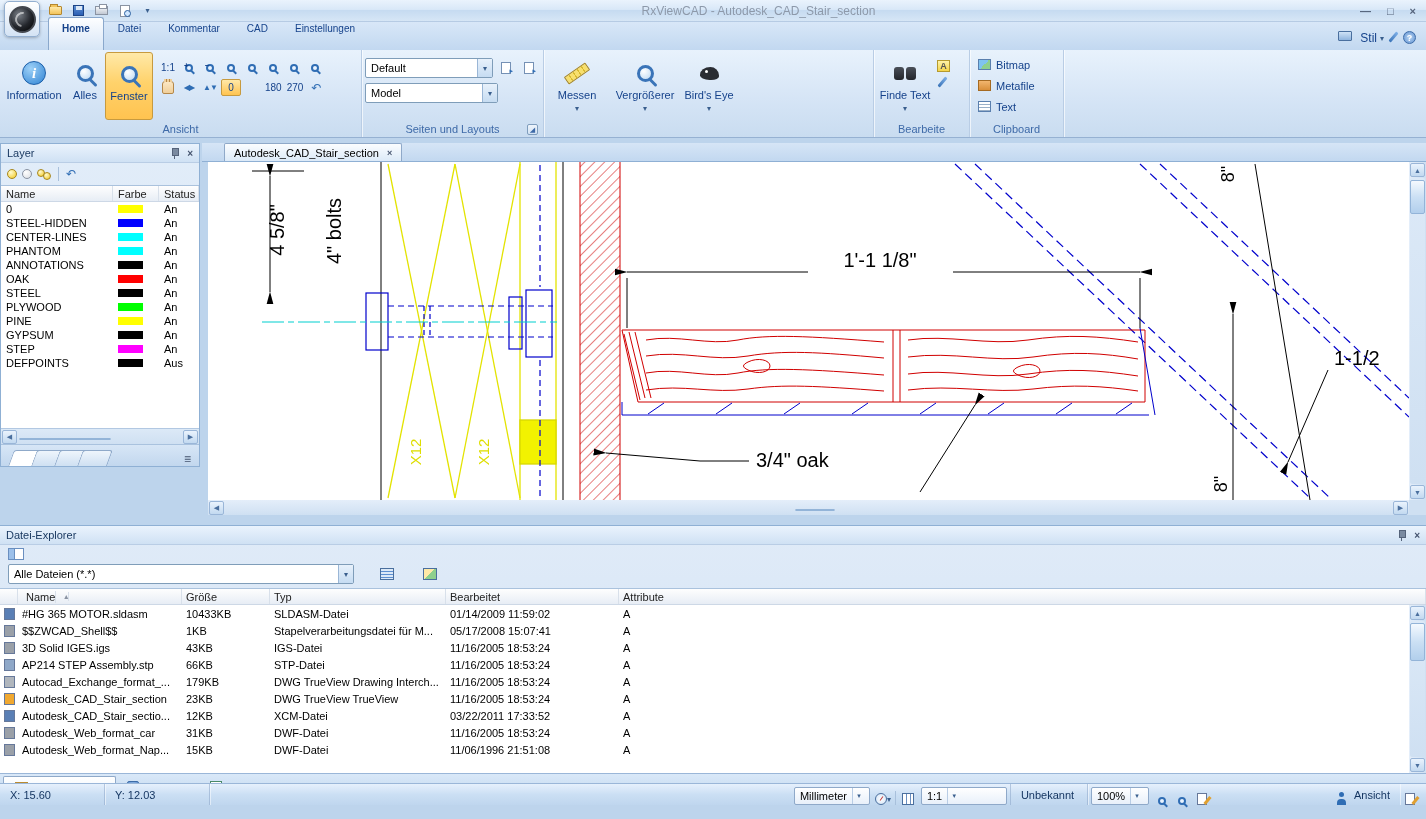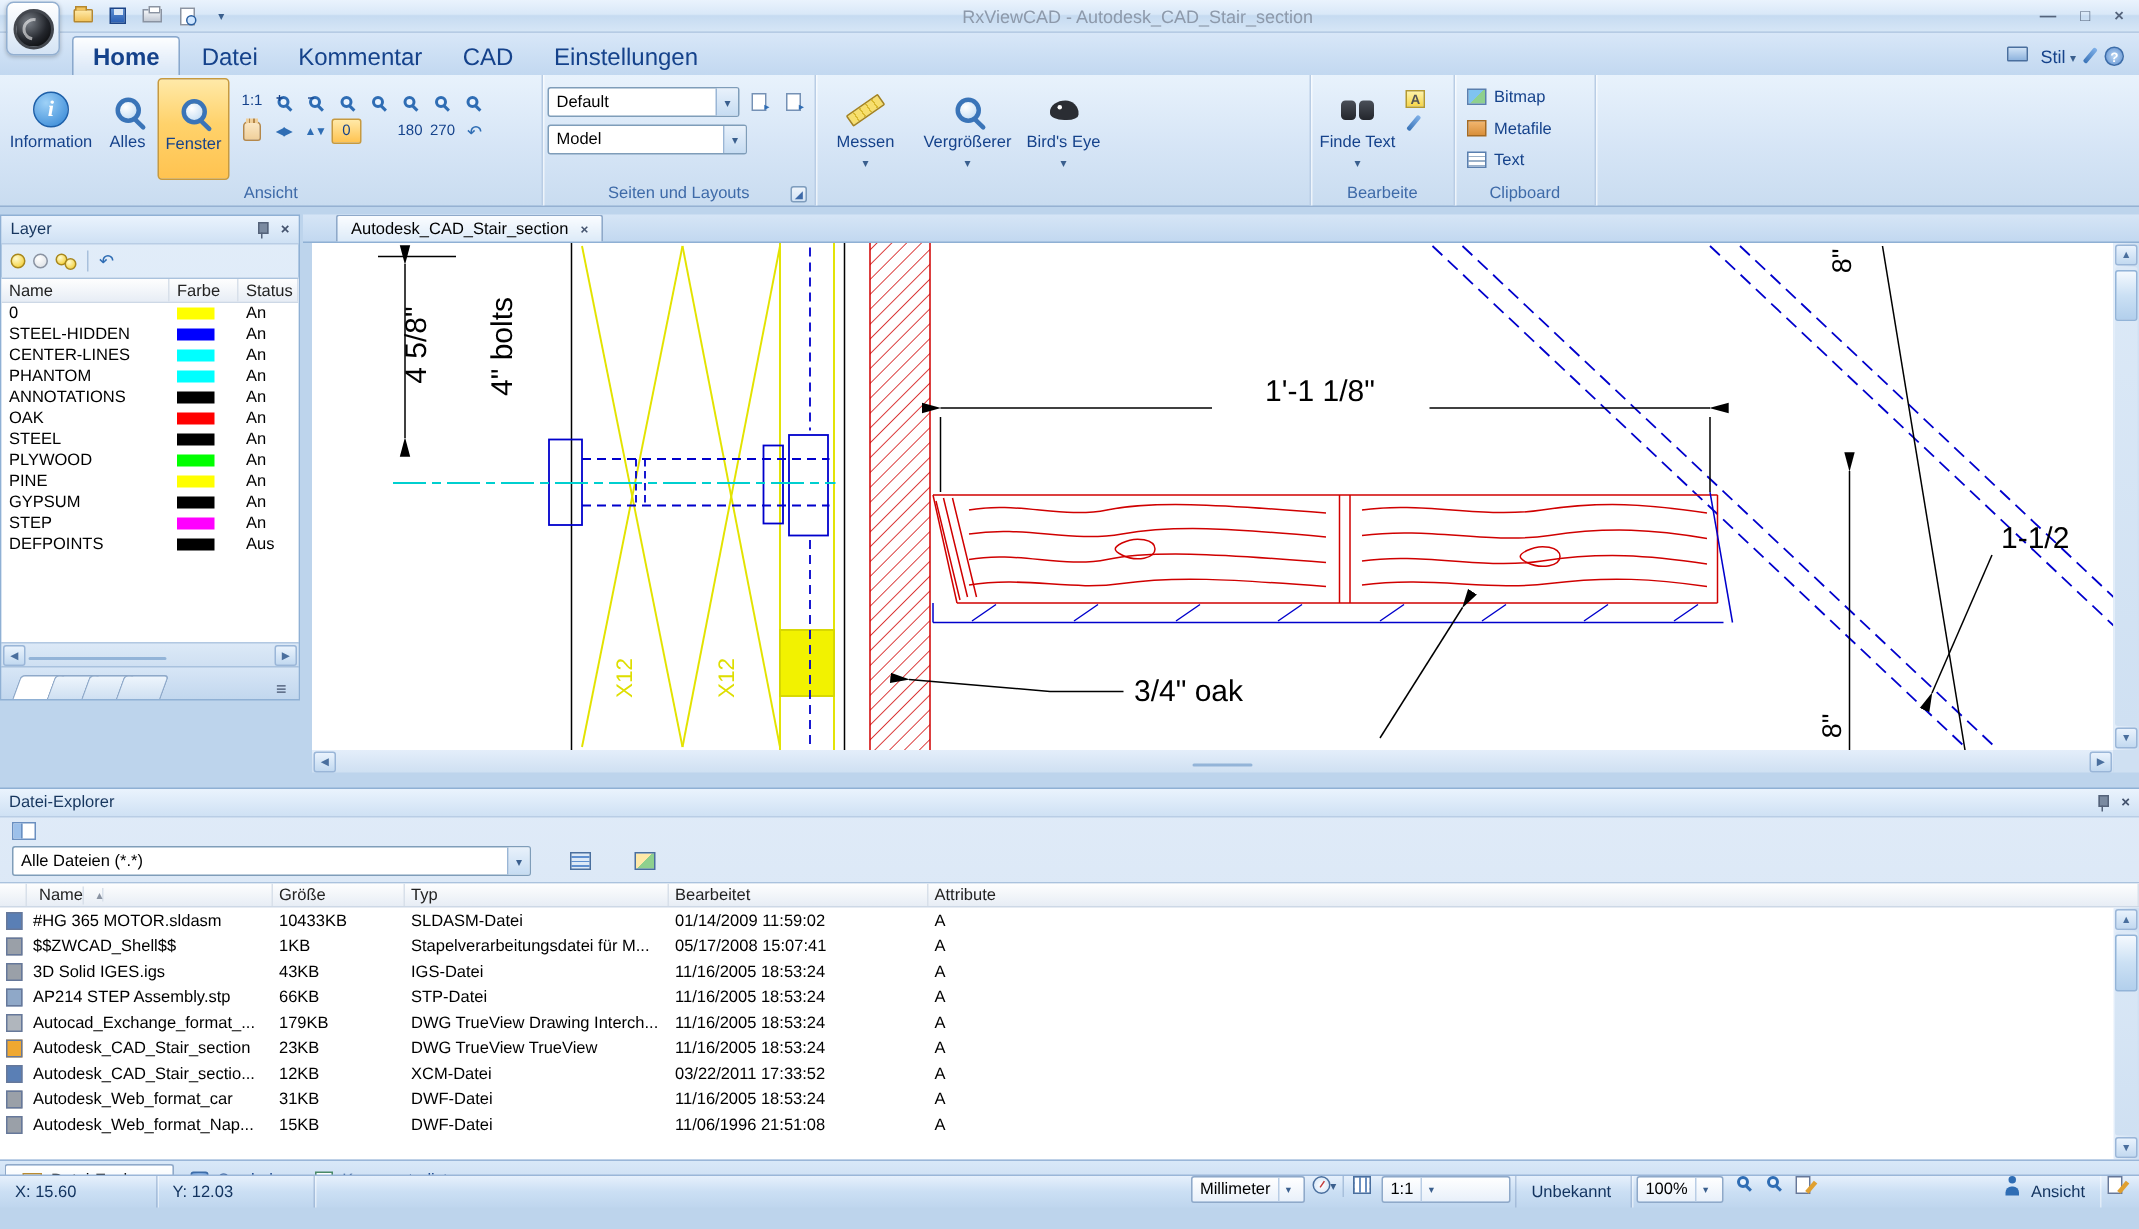--- a/index.html
+++ b/index.html
@@ -18,21 +18,21 @@
 .ic-save::before{content:'';position:absolute;left:2px;top:0;width:6px;height:4px;background:#dce8f6}
 .ic-printer{width:13px;height:9px;background:linear-gradient(#f4f6f9,#c2c9d4);border:1px solid #8a93a2;position:relative}
 .ic-printer::before{content:'';position:absolute;left:3px;top:-3px;width:6px;height:3px;background:#fff;border:1px solid #8a93a2}
 .ic-pagemag{width:10px;height:12px;background:#fff;border:1px solid #8a93a2;position:relative}
 .ic-pagemag::after{content:'';position:absolute;right:-2px;bottom:-1px;width:5px;height:5px;border:1px solid #2a5fa0;border-radius:50%;background:#cfe6ff}
 .tb-title{flex:1;text-align:center;color:#8d99aa;font-size:12px}
 .winc{display:flex;gap:16px;margin-right:10px;color:#55647c;font-weight:bold;font-size:11px}
 .winc span{cursor:default}
 
 .tabstrip{position:absolute;top:22px;left:0;right:0;height:28px;background:linear-gradient(#d8e7f8,#c2d8f0);display:flex;align-items:flex-end;padding-left:48px}
-.rtab{padding:5px 13px 2px;color:#15428b;font-size:16px;border-radius:3px 3px 0 0;margin-right:1px}
+.rtab{padding:5px 13px 16px;color:#15428b;font-size:10px;border-radius:3px 3px 0 0;margin-right:1px}
 .rtab.active{background:linear-gradient(#fdfeff,#e6effa 60%,#d7e6f6);border:1px solid #8aa8cc;border-bottom:none;font-weight:bold}
 .ts-right{margin-left:auto;display:flex;align-items:flex-start;gap:8px;margin-right:10px;padding-bottom:5px}
 .ic-display{width:14px;height:10px;background:linear-gradient(#cfe2f6,#8fb4de);border:1px solid #4a6f9e;border-radius:1px}
 .stil-btn{display:flex;align-items:center;gap:3px;color:#15428b;font-size:12px}
 .dd{font-size:8px;color:#3a5f8e}
 .ic-pen{width:3px;height:12px;background:linear-gradient(#7fb0e8,#3a74b8);transform:rotate(40deg);border-radius:1px}
 .ic-help{width:13px;height:13px;border-radius:50%;background:radial-gradient(#bcd8f4,#5e8fd0);border:1px solid #3c6ca8;color:#fff;font-size:9px;font-weight:bold;display:flex;align-items:center;justify-content:center}
 
 .ribbon{position:absolute;top:50px;left:0;right:0;height:88px;background:linear-gradient(#e8f2fc,#d6e5f6 55%,#c9dcf0);border-bottom:1px solid #96b1d2;display:flex}
 .rgroup{display:flex;flex-direction:column;border-right:1px solid #b9cde5;box-shadow:1px 0 0 rgba(255,255,255,.65);padding:2px 3px 0}
@@ -138,21 +138,21 @@
 .fx-vscroll{position:absolute;right:0;top:16px;bottom:0;width:17px;display:flex;flex-direction:column;background:linear-gradient(90deg,#e4eefa,#cfe0f2);padding:1px}
 .fx-vscroll .sb-track{margin:1px 0}
 
 .btabs{position:absolute;left:0;right:0;top:773px;height:24px;background:linear-gradient(#d9e8f8,#c3d8ef);border-top:1px solid #9ab6d8;display:flex;align-items:flex-end;padding-left:3px}
 .btab{height:21px;display:flex;align-items:center;gap:6px;padding:0 11px;font-size:11px;color:#15428b}
 .btab.active{background:linear-gradient(#ffffff,#eaf2fb);border:1px solid #8fa9c9;border-bottom:none;border-radius:2px 2px 0 0;color:#000}
 .ic-explorer{width:13px;height:11px;background:linear-gradient(#fde9b8,#f5c96a);border:1px solid #ba8b30}
 .ic-symbole{width:12px;height:12px;background:radial-gradient(#bcd8f4,#5e8fd0);border:1px solid #3c6ca8;border-radius:2px}
 .ic-komm{width:12px;height:12px;background:repeating-linear-gradient(#fff 0 2px,#7fb092 2px 3px);border:1px solid #4a8a68}
 
-.statusbar{position:absolute;left:0;right:0;top:783px;height:22px;background:linear-gradient(#e6f0fc,#cbdff4 50%,#bfd6ee);border-top:1px solid #9ab6d8;display:flex;align-items:flex-start;font-size:11px;color:#12335f}
+.statusbar{position:absolute;left:0;right:0;top:783px;height:22px;background:linear-gradient(#e6f0fc,#cbdff4 50%,#bfd6ee);border-top:1px solid #9ab6d8;display:flex;align-items:flex-end;font-size:11px;color:#12335f}
 .st-seg{padding:0 10px;height:100%;display:flex;align-items:center;border-right:1px solid rgba(140,165,200,.55);box-shadow:1px 0 0 rgba(255,255,255,.5)}
 .st-combo{height:18px;background:linear-gradient(#ffffff,#e8f0fa);border:1px solid #8fa9c9;border-radius:2px;display:flex;align-items:center;padding-left:5px;margin:0 3px;color:#000}
 .st-combo .cdd{margin-left:5px;width:13px;height:100%;display:flex;align-items:center;justify-content:center;font-size:7px;color:#3a5f8e;border-left:1px solid #b9cde5}
 .st-ic{width:20px;display:flex;align-items:center;justify-content:center}
 .ic-gauge{width:12px;height:12px;border-radius:50%;border:1px solid #4a6f9e;background:radial-gradient(#fff,#cfe2f6);position:relative}
 .ic-gauge::after{content:'';position:absolute;left:5px;top:2px;width:1px;height:5px;background:#c23b3b;transform:rotate(35deg)}
 .ic-grid{width:12px;height:12px;background:repeating-linear-gradient(90deg,#fff 0 3px,#6a8fc0 3px 4px),repeating-linear-gradient(#fff 0 3px,#6a8fc0 3px 4px);border:1px solid #4a6f9e}
 .ic-user{position:relative;width:11px;height:13px}
 .ic-user::before{content:'';position:absolute;top:0;left:3px;width:5px;height:5px;border-radius:50%;background:#2f6db4}
 .ic-user::after{content:'';position:absolute;bottom:0;left:1px;width:9px;height:6px;border-radius:4px 4px 0 0;background:#2f6db4}

